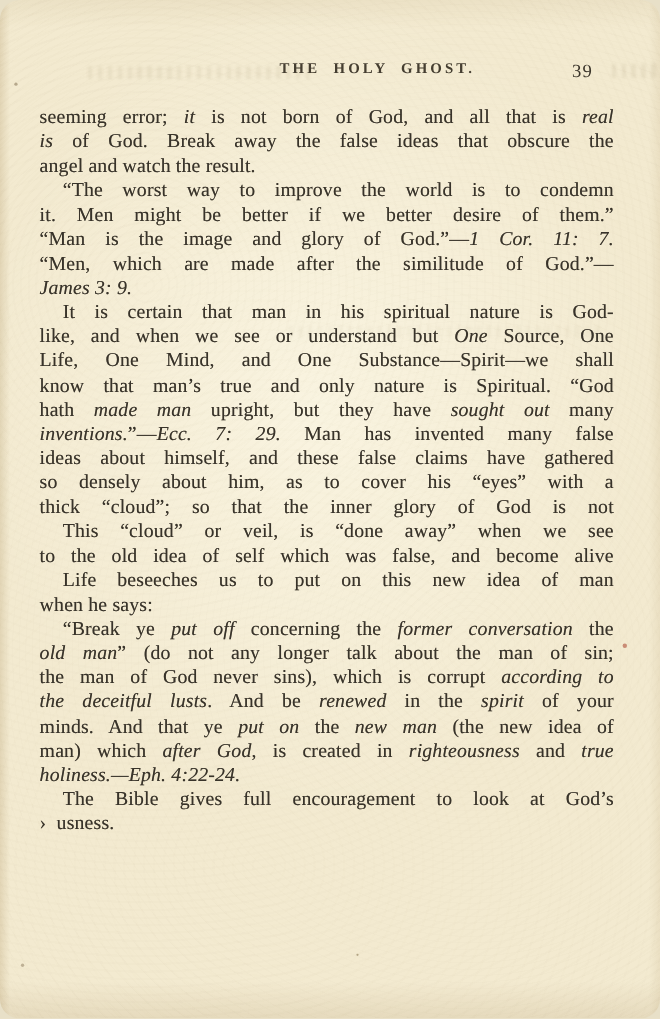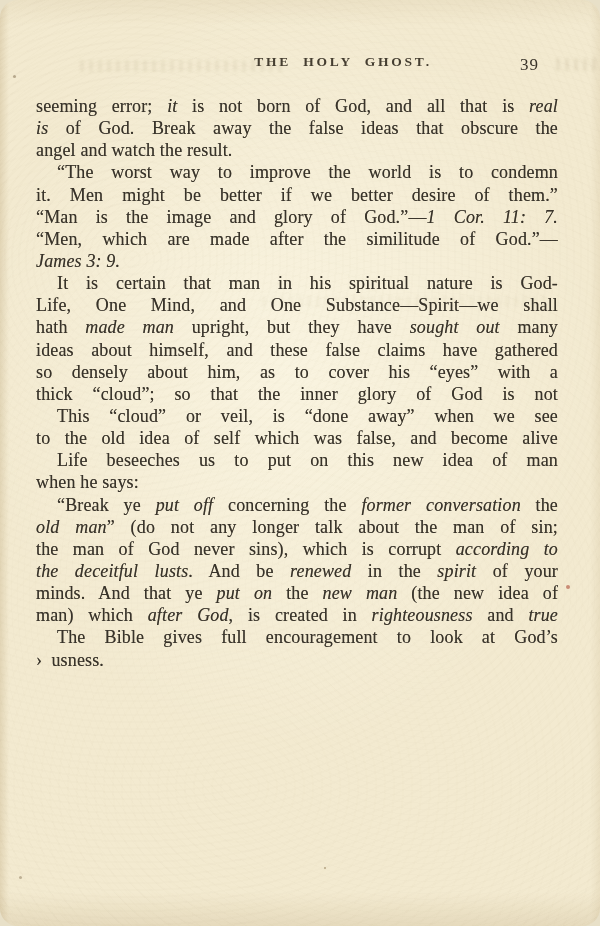--- a/index.html
+++ b/index.html
@@ -70,35 +70,39 @@
   <div class="page-body">
       <div class="line"><span>seeming error; </span><i>it</i><span> is not born of God, and all that is </span><i>real</i></div>
       <div class="line"><i>is</i><span> of God. Break away the false ideas that obscure the</span></div>
       <div class="line last"><span>angel and watch the result.</span></div>
       <div class="line indent"><span>“The worst way to improve the world is to condemn</span></div>
       <div class="line"><span>it. Men might be better if we better desire of them.”</span></div>
       <div class="line"><span>“Man is the image and glory of God.”—</span><i>1 Cor. 11: 7.</i></div>
       <div class="line"><span>“Men, which are made after the similitude of God.”—</span></div>
       <div class="line last"><i>James 3: 9.</i></div>
       <div class="line indent"><span>It is certain that man in his spiritual nature is God-</span></div>
+      <div class="line"><span>like, and when we see or understand but </span><i>One</i><span> Source, One</span></div>
       <div class="line"><span>Life, One Mind, and One Substance—Spirit—we shall</span></div>
+      <div class="line"><span>know that man’s true and only nature is Spiritual. “God</span></div>
       <div class="line"><span>hath </span><i>made man</i><span> upright, but they have </span><i>sought out</i><span> many</span></div>
+      <div class="line"><i>inventions.</i><span>”—</span><i>Ecc. 7: 29.</i><span> Man has invented many false</span></div>
       <div class="line"><span>ideas about himself, and these false claims have gathered</span></div>
       <div class="line"><span>so densely about him, as to cover his “eyes” with a</span></div>
       <div class="line"><span>thick “cloud”; so that the inner glory of God is not</span></div>
       <div class="line indent"><span>This “cloud” or veil, is “done away” when we see</span></div>
       <div class="line"><span>to the old idea of self which was false, and become alive</span></div>
       <div class="line indent"><span>Life beseeches us to put on this new idea of man</span></div>
       <div class="line last"><span>when he says:</span></div>
       <div class="line indent"><span>“Break ye </span><i>put off</i><span> concerning the </span><i>former conversation</i><span> the</span></div>
       <div class="line"><i>old man</i><span>” (do not any longer talk about the man of sin;</span></div>
       <div class="line"><span>the man of God never sins), which is corrupt </span><i>according to</i></div>
       <div class="line"><i>the deceitful lusts</i><span>. And be </span><i>renewed</i><span> in the </span><i>spirit</i><span> of your</span></div>
       <div class="line"><span>minds. And that ye </span><i>put on</i><span> the </span><i>new man</i><span> (the new idea of</span></div>
       <div class="line"><span>man) which </span><i>after God</i><span>, is created in </span><i>righteousness</i><span> and </span><i>true</i></div>
+      <div class="line last"><i>holiness.—Eph. 4:22-24.</i></div>
       <div class="line indent"><span>The Bible gives full encouragement to look at God’s</span></div>
       <div class="line last"><span>›&nbsp; usness.</span></div>
     </div>
 
   <div class="speck s1"></div>
   <div class="speck s2"></div>
   <div class="speck s3"></div>
   <div class="speck s4"></div>
 </div>
 

